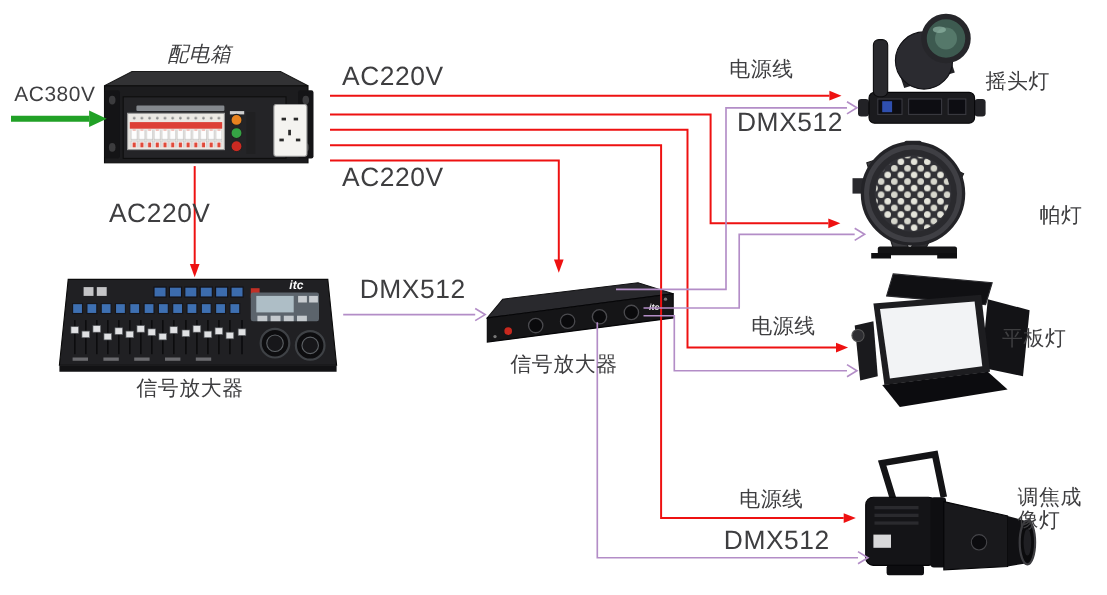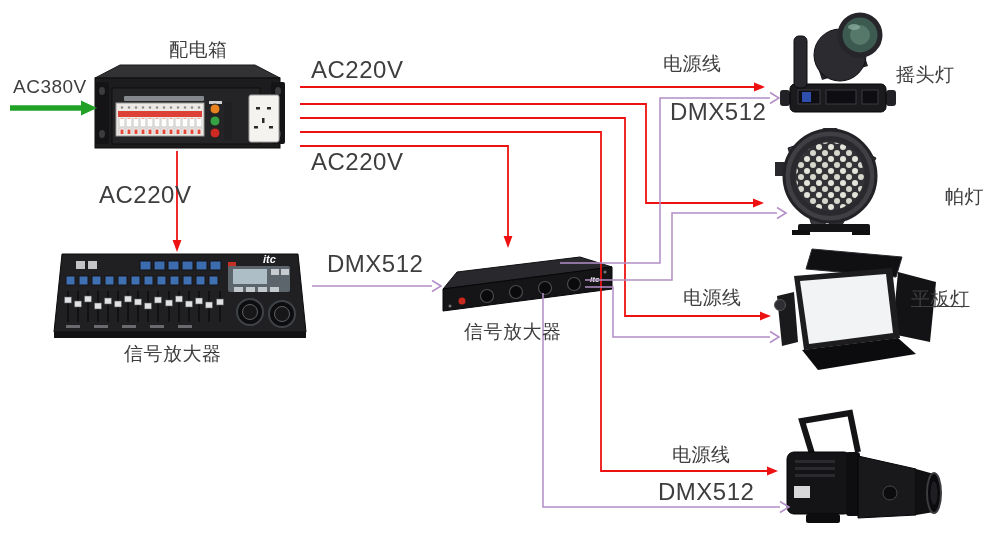--- a/index.html
+++ b/index.html
@@ -274,29 +274,33 @@
       <path d="M770,331.5 L779,337 L770,342.5"></path>
     </g>
     <g>
       <polyline points="543,293 543,507 780,507"></polyline>
       <path d="M780,501.5 L789,507 L780,512.5"></path>
     </g>
   </g>
 </svg>
 
 <div class="lbl big" style="left:13px;top:76px;">AC380V</div>
-<div class="lbl cn" style="left:169px;top:39px;">配电箱</div>
+<div class="lbl cn" style="left:152px;top:39px;font-style:italic;">配电箱</div>
 <div class="lbl" style="left:311px;top:59px;">AC220V</div>
 <div class="lbl cn" style="left:663px;top:53px;">电源线</div>
 <div class="lbl" style="left:670px;top:101px;">DMX512</div>
 <div class="lbl cn" style="left:896px;top:64px;text-align:right;">摇头灯</div>
 <div class="lbl" style="left:311px;top:151px;">AC220V</div>
 <div class="lbl" style="left:99px;top:184px;">AC220V</div>
 <div class="lbl cn" style="left:945px;top:186px;">帕灯</div>
 <div class="lbl" style="left:327px;top:253px;">DMX512</div>
 <div class="lbl cn" style="left:683px;top:287px;">电源线</div>
-<div class="lbl cn" style="left:911px;top:288px;text-decoration:underline;">平板灯</div>
+<div class="lbl cn" style="left:911px;top:298px;">平板灯</div>
 <div class="lbl cn" style="left:464px;top:321px;">信号放大器</div>
 <div class="lbl cn" style="left:124px;top:343px;">信号放大器</div>
 <div class="lbl cn" style="left:672px;top:444px;">电源线</div>
 <div class="lbl" style="left:658px;top:481px;">DMX512</div>
-
+<div class="lbl cn" style="left:925px;top:442px;">
+  <span>调焦成</span><br>
+  <span>像灯</span>
 </div>
 
+</div>
+
 </body></html>

